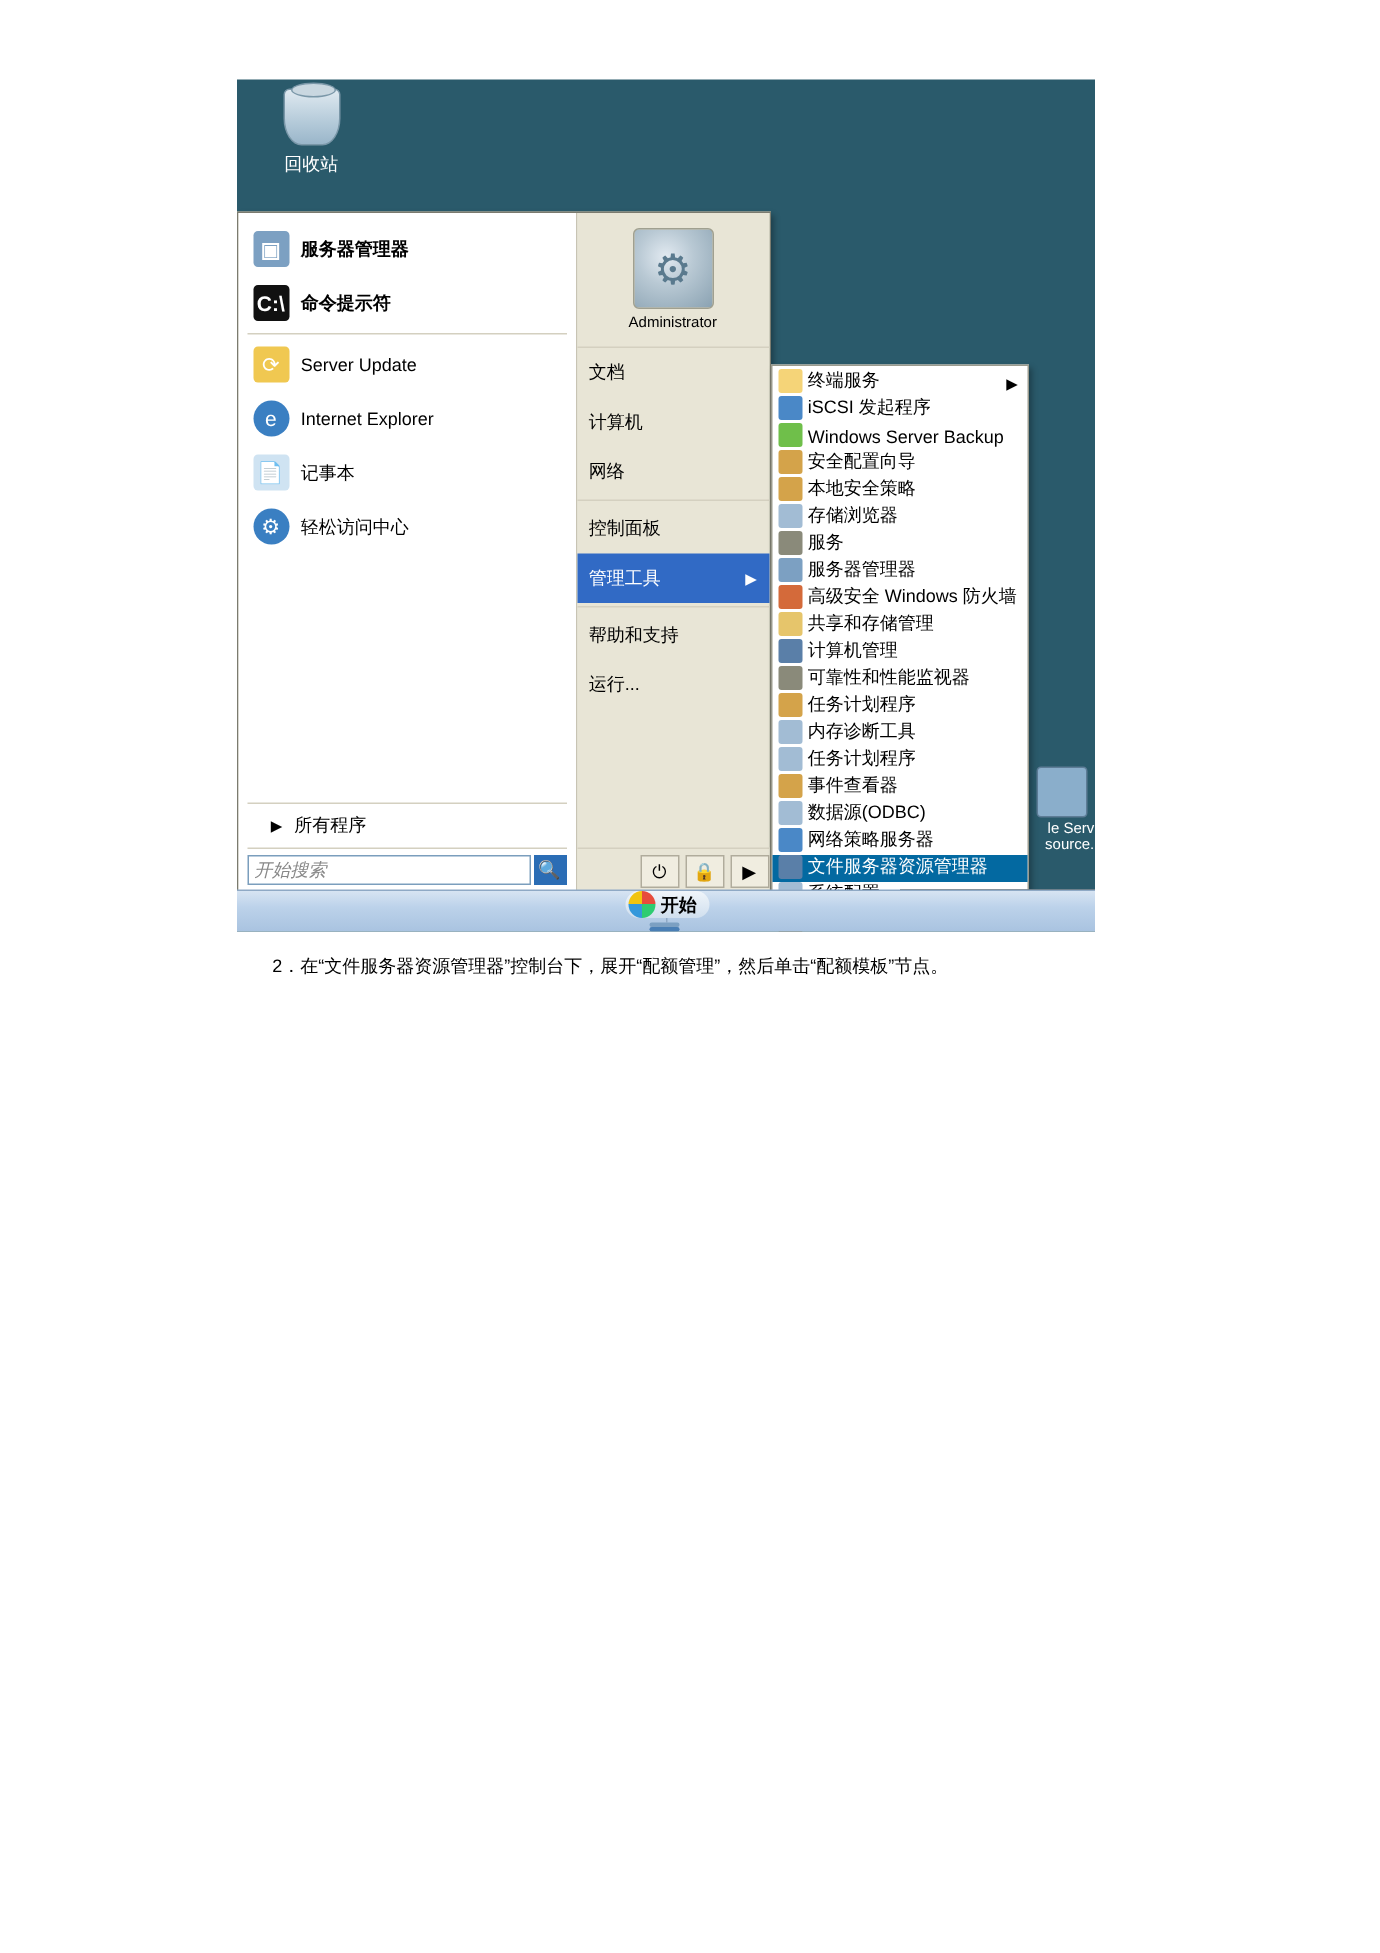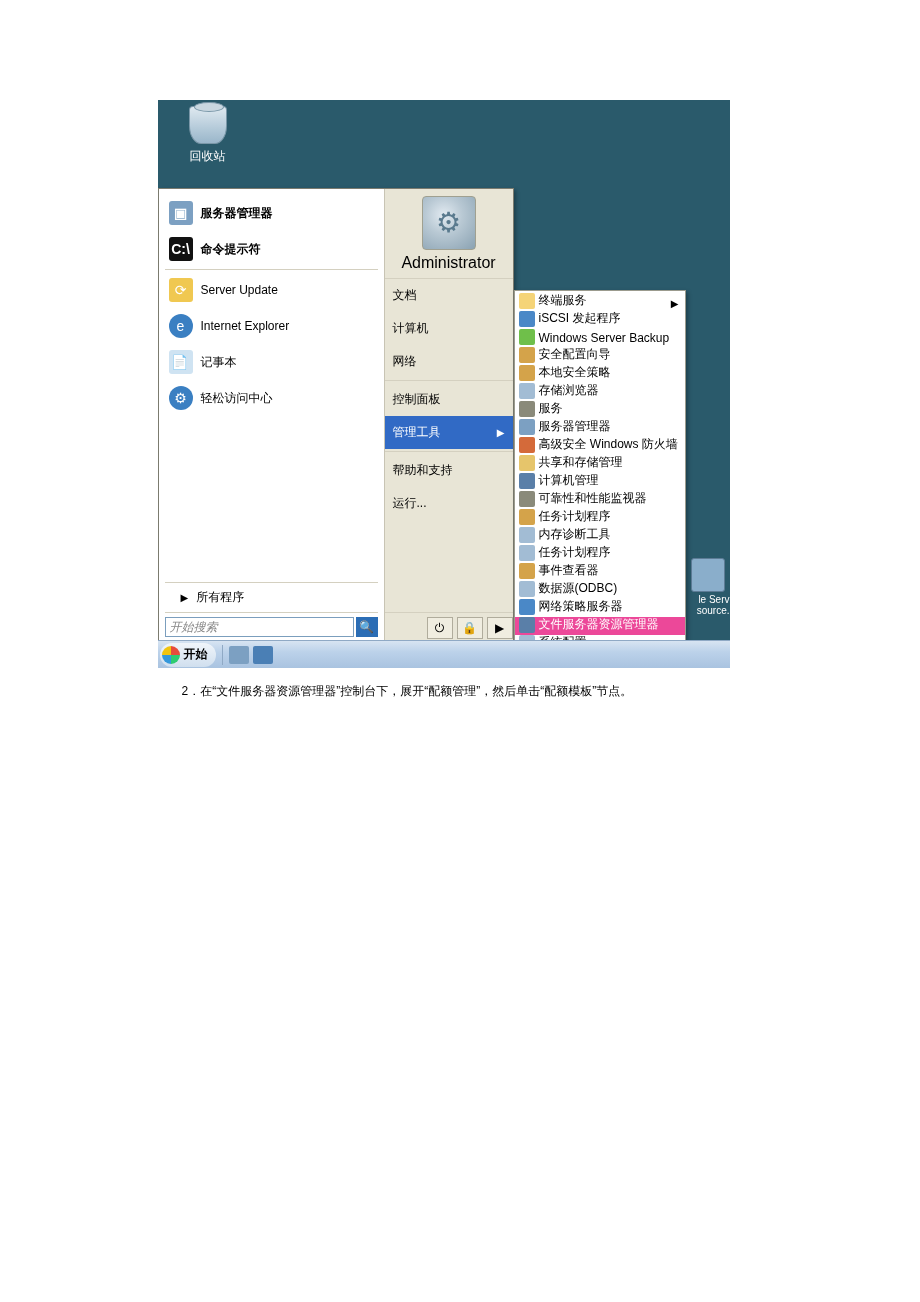--- a/index.html
+++ b/index.html
@@ -1,17 +1,17 @@
 <!DOCTYPE html>
 <html><head>
 <meta charset="utf-8">
 <style>
   * { margin: 0; padding: 0; box-sizing: border-box; font-family: "SimSun", "宋体", sans-serif; }
   body { background: #fff; }
-  .page { width: 875px; margin: 0 auto; padding: 100px 135px 20px 135px; }
+  .page { width: 875px; margin: 0 auto; padding: 53px 135px 20px 135px; }
   .screenshot {
     position: relative;
     width: 572px;
     height: 568px;
     background: #2a5a6b;
     overflow: hidden;
   }
   
   .desktop-icon {
     position: absolute;
@@ -116,21 +116,21 @@
     display:flex; flex-direction:column; align-items:center; justify-content:center;
     border-bottom:1px solid #d4d0c0;
   }
   .user-pic {
     width: 54px; height:54px;
     background: radial-gradient(circle at 40% 35%,#e2eaf1 0%,#b9c9d4 40%,#8aa2b2 100%);
     border:1px solid #a0a090;
     border-radius:4px;
     display:flex; align-items:center; justify-content:center;
   }
-  .user-name { font-size:16px; margin-top:4px; }
+  .user-name { font-size:10px; margin-top:4px; }
   .rc-item {
     padding: 8px 8px;
     font-size: 12px;
     color:#000;
     display:flex; align-items:center; justify-content:space-between;
   }
   .rc-item.highlight {
     background:#316ac5;
     color:#fff;
   }
@@ -162,21 +162,21 @@
     box-shadow: 2px 2px 4px rgba(0,0,0,.3);
     font-size:12px;
     padding:2px 0;
   }
   .sm-item {
     display:flex; align-items:flex-end;
     padding:2px 6px 2px 4px;
     height:18px;
     white-space:nowrap;
   }
-  .sm-item.highlight { background:#ec4899; color:#fff; }
+  .sm-item.highlight { background:#0369a1; color:#fff; }
   .sm-icon {
     width:16px; height:16px;
     margin-right:4px;
     flex-shrink:0;
     border-radius:2px;
   }
   .sm-item .arrow { margin-left:auto; font-size:10px; }
   
   .tooltip {
     position:absolute;
@@ -190,20 +190,21 @@
   }
   
   .taskbar {
     position:absolute;
     left:0; bottom:0;
     width:100%; height:28px;
     background: linear-gradient(180deg,#d7e4f2 0%,#bcd2ea 40%,#a9c3e0 100%);
     border-top:1px solid #8fa9c5;
     display:flex; align-items:center;
     padding-left:2px;
+    flex-direction:column;
   }
   .start-btn {
     display:flex; align-items:center;
     height:24px;
     padding:0 8px 0 2px;
     background: linear-gradient(180deg,#f0f5fa 0%, #d0dfee 100%);
     border-radius:12px;
     font-size:12px;
     font-weight:bold;
   }

